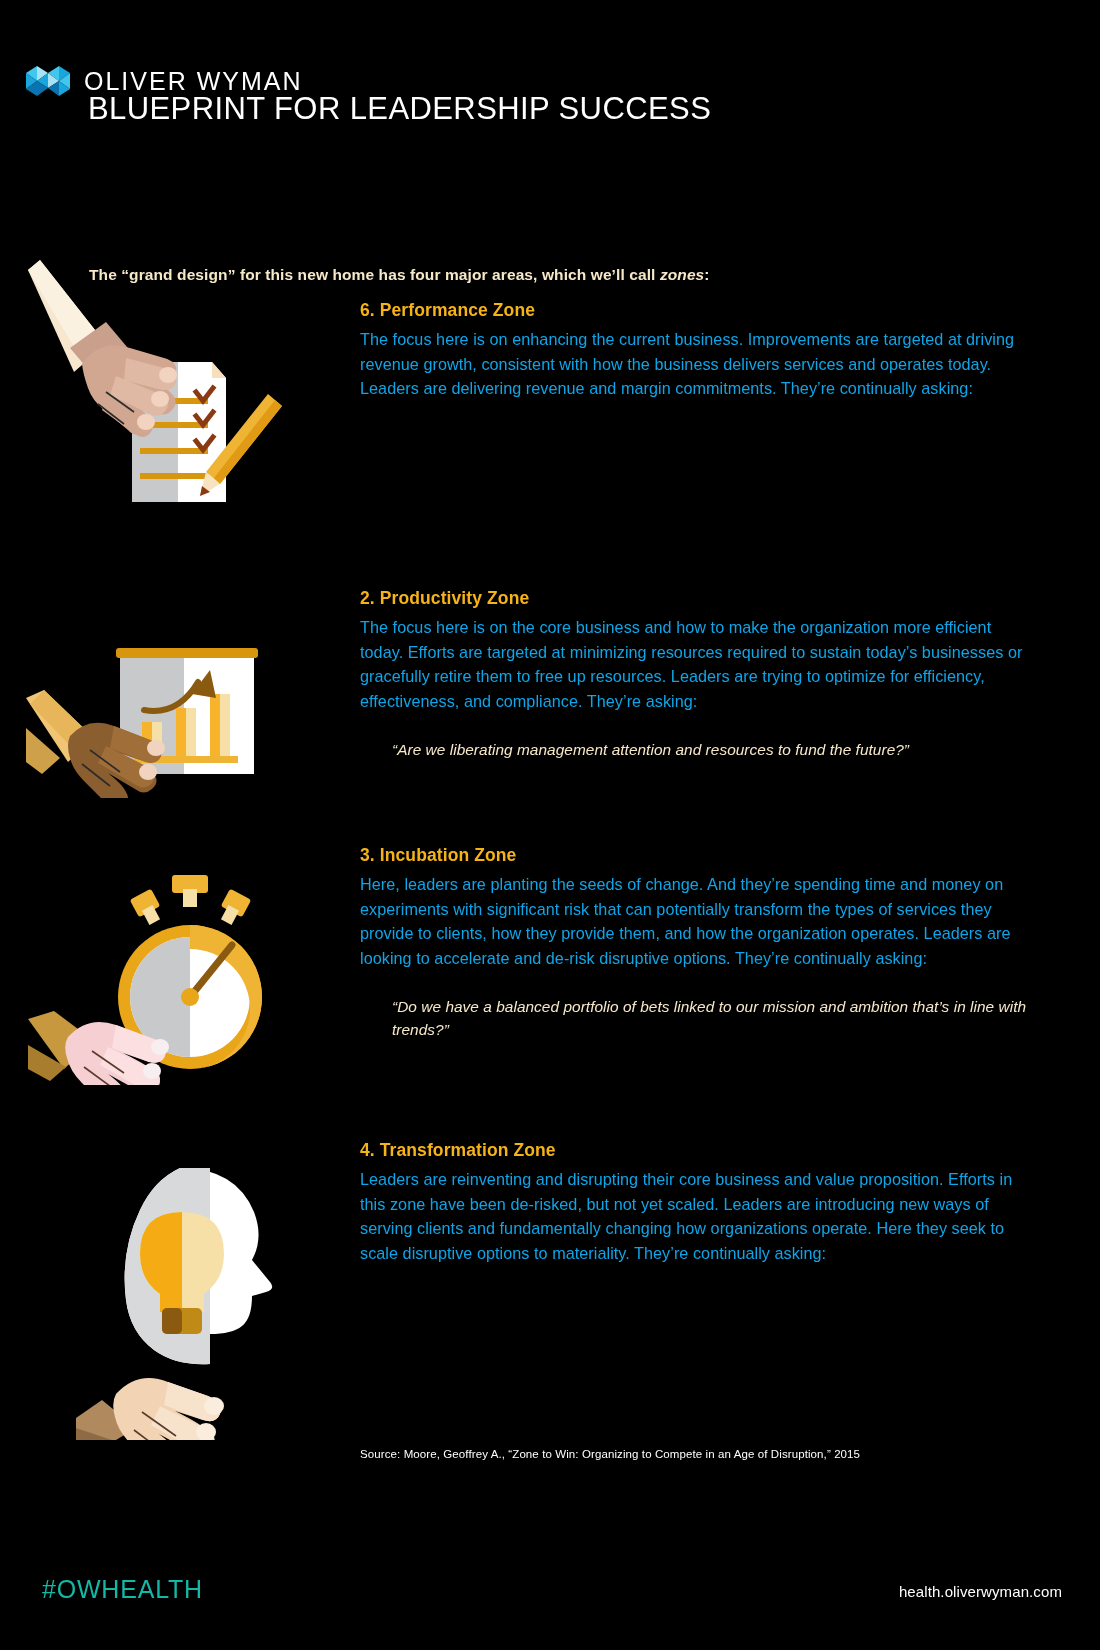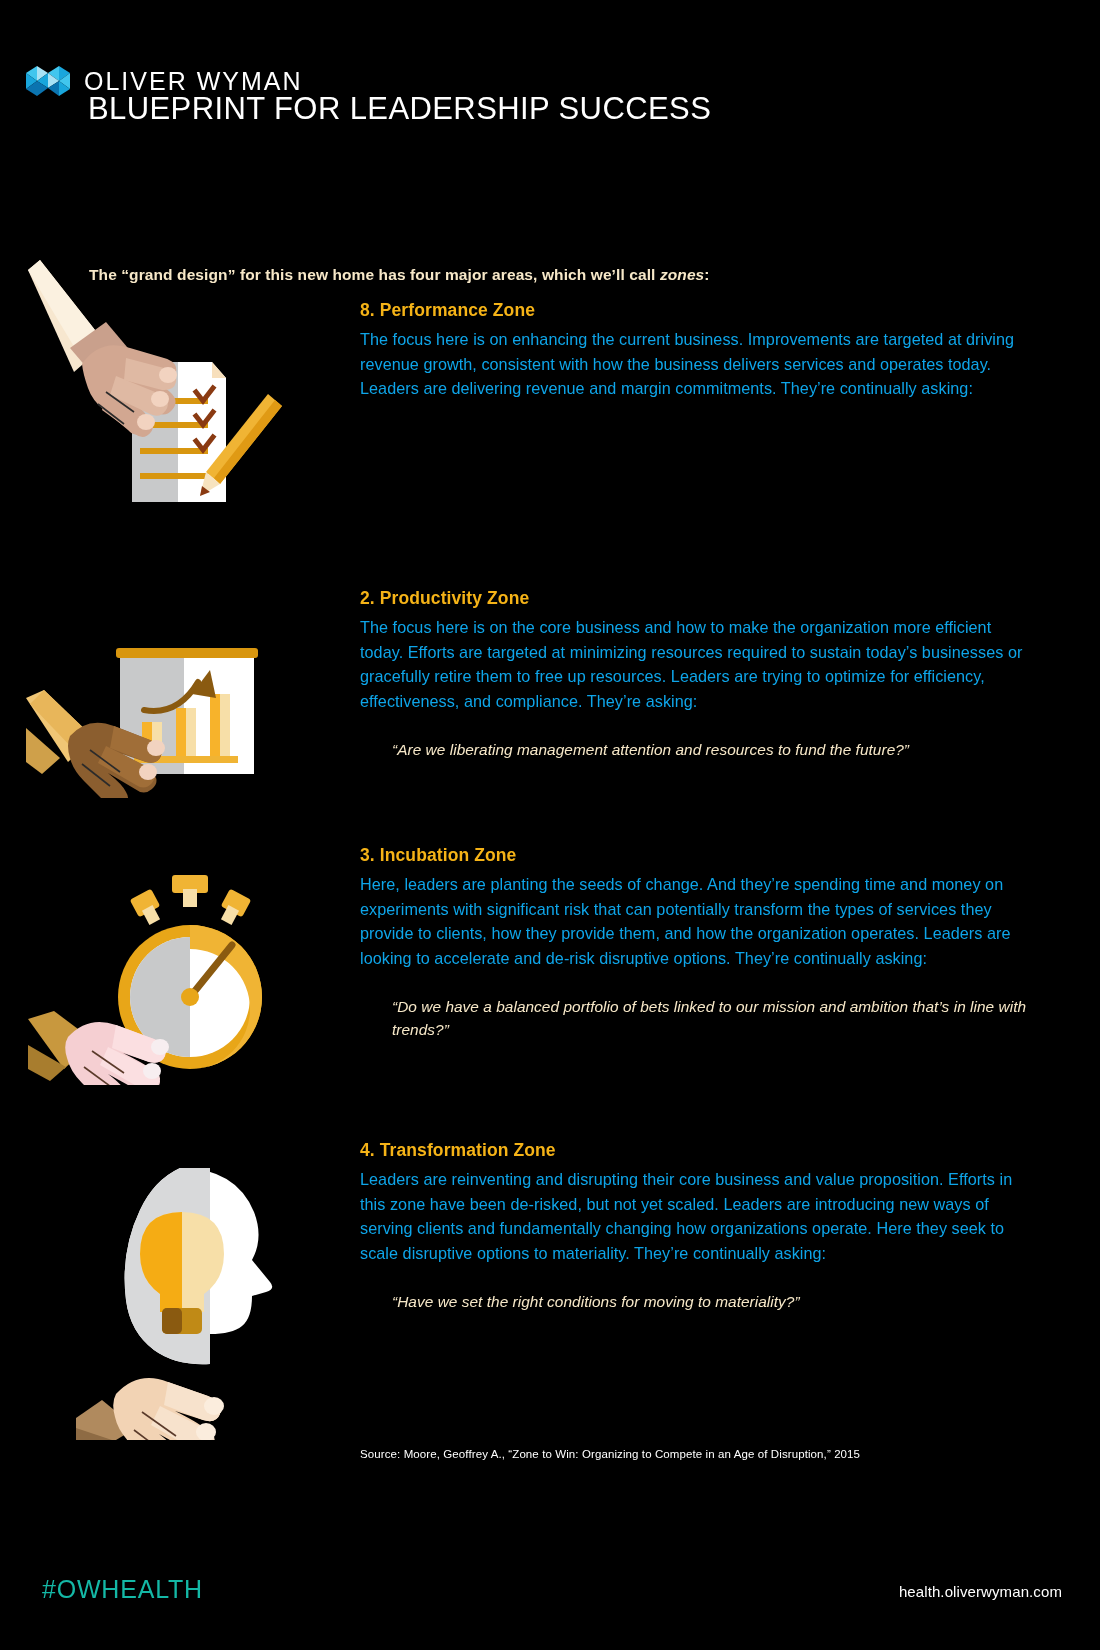--- a/index.html
+++ b/index.html
@@ -216,21 +216,21 @@
       <path d="M86,140 l28,20" stroke="#2b2b2b" stroke-width="1.6" fill="none"></path>
       <path d="M78,152 l26,20" stroke="#2b2b2b" stroke-width="1.6" fill="none"></path>
 
       <polygon points="248,142 262,154 200,232 186,220" fill="#f0b434"></polygon>
       <polygon points="255,148 262,154 200,232 194,226" fill="#e09a14"></polygon>
       <polygon points="186,220 200,232 180,244" fill="#f7e3bf"></polygon>
       <polygon points="182,234 190,240 180,244" fill="#8a3a12"></polygon>
     </svg>
   </div>
   <div class="zone-body">
-    <div class="zone-title">8. Performance Zone</div>
+    <div class="zone-title">6. Performance Zone</div>
     <div class="zone-text">The focus here is on enhancing the current business. Improvements are targeted at driving revenue growth, consistent with how the business delivers services and operates today. Leaders are delivering revenue and margin commitments. They’re continually asking:</div>
   </div>
 </div>
 
 <div class="zone" id="zone-2">
   <div class="zone-art">
     <svg width="300" height="200" viewBox="0 0 300 200">
 
       <rect x="100" y="58" width="134" height="118" fill="#ffffff"></rect>
       <rect x="100" y="58" width="64" height="118" fill="#c8c9ca"></rect>
@@ -328,20 +328,19 @@
       <path d="M140,256 l46,23 q14,8 5,18 q-9,9 -18,2 l-42,-24z" fill="#f7e2cc"></path>
       <ellipse cx="194" cy="256" rx="10" ry="9" fill="#fbeddd"></ellipse>
       <ellipse cx="186" cy="282" rx="10" ry="9" fill="#fbeddd"></ellipse>
       <path d="M122,262 l34,24" stroke="#5a3a2a" stroke-width="1.6" fill="none"></path>
       <path d="M114,280 l32,24" stroke="#5a3a2a" stroke-width="1.6" fill="none"></path>
     </svg>
   </div>
   <div class="zone-body">
     <div class="zone-title">4. Transformation Zone</div>
     <div class="zone-text">Leaders are reinventing and disrupting their core business and value proposition. Efforts in this zone have been de-risked, but not yet scaled. Leaders are introducing new ways of serving clients and fundamentally changing how organizations operate. Here they seek to scale disruptive options to materiality. They’re continually asking:</div>
-    <div class="zone-quote">“Have we set the right conditions for moving to materiality?”</div>
   </div>
 </div>
 
 <div class="source-note">Source: Moore, Geoffrey A., “Zone to Win: Organizing to Compete in an Age of Disruption,”  2015</div>
 
 <div class="footer-hashtag">#OWHEALTH</div>
 <a class="footer-url" href="#" style="text-decoration:none;color:#fff;">health.oliverwyman.com</a>
 
 </body></html>

